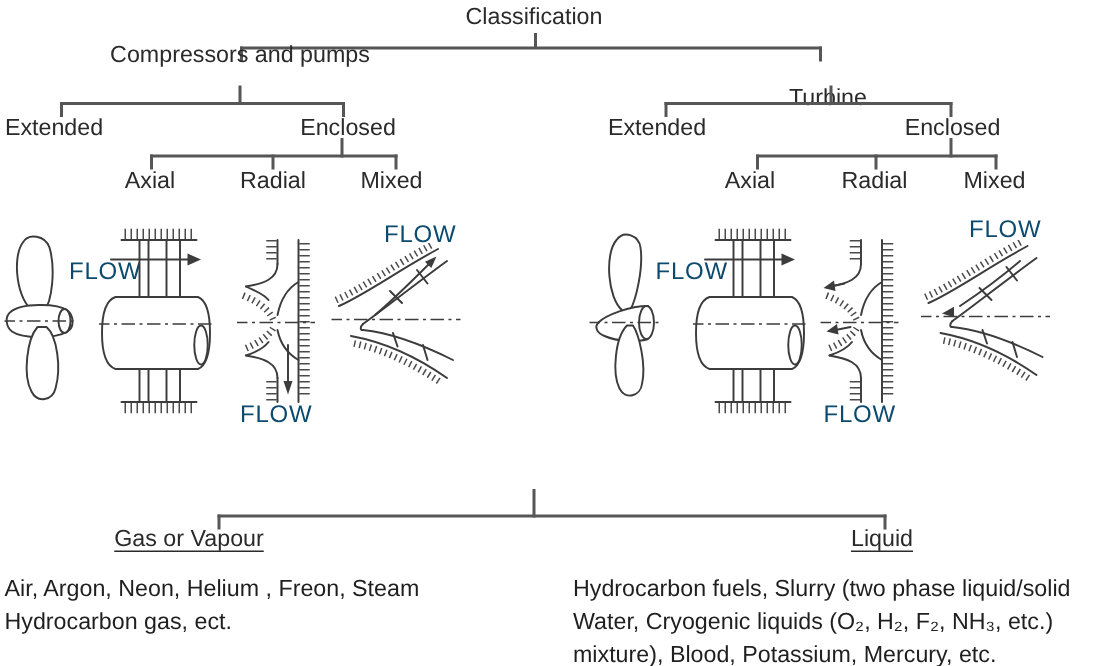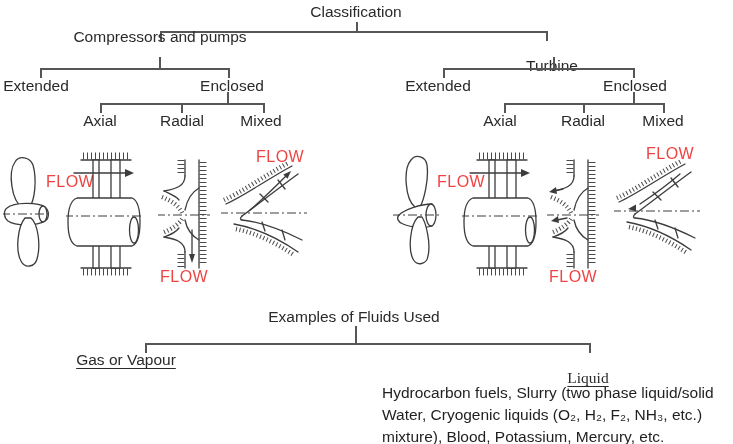--- a/index.html
+++ b/index.html
@@ -1,21 +1,21 @@
 <!DOCTYPE html>
 <html><head>
 <meta charset="utf-8">
 <style>
   html,body{margin:0;padding:0;background:#fff;}
   #canvas{
     position:relative;width:733px;height:444px;background:#fff;overflow:hidden;
     font-family:"Liberation Sans","DejaVu Sans",sans-serif;color:#222;
   }
   .lbl{position:absolute;transform:translateX(-50%);font-size:15.5px;white-space:nowrap;color:#2a2a2a;}
-  .flow{position:absolute;font-size:16px;letter-spacing:.5px;color:#ef4444;white-space:nowrap;}
+  .flow{position:absolute;font-size:16px;letter-spacing:.5px;color:#0c4a6e;white-space:nowrap;}
   .uline{text-decoration:underline;text-underline-offset:3px;}
   .ln{position:absolute;background:#565656;}
   .hl{height:2px;}
   .vl{width:2px;}
   .para{position:absolute;font-size:15.5px;line-height:22px;color:#1f1f1f;white-space:nowrap;}
   .d{position:absolute;}
   .d .s{fill:none;stroke:#3c3c3c;stroke-width:1.3;stroke-linecap:round;stroke-linejoin:round;}
   .d .w{fill:#ffffff;stroke:#3c3c3c;stroke-width:1.3;stroke-linejoin:round;}
   .d .cl{fill:none;stroke:#3c3c3c;stroke-width:1;stroke-dasharray:9 3 2 3;}
   .d .ht{fill:none;stroke:#4a4a4a;stroke-width:7;stroke-dasharray:1 3;}
@@ -188,30 +188,33 @@
     <path class="s" d="M21,58 C41,60 61,68 81,78"></path>
     <path class="s" d="M13,62 C35,66 57,76 77,90"></path>
     <path class="ht2" d="M15,67 C35,71 55,81 73,93"></path>
     <line class="s" x1="41" y1="60" x2="44" y2="69"></line>
     <line class="s" x1="61" y1="68" x2="64" y2="78"></line>
     <line class="cl" x1="-2" y1="51" x2="88" y2="51"></line>
     <path class="s" d="M66,14 C52,26 38,36 26,44"></path>
     <path class="ah" d="M14,49 L22,44.5 L22,51.5 Z"></path>
   </svg>
 
-  <div class="lbl" style="left:354px;top:308px;">Examples of Fluids Used</div>
 
   <div class="ln vl" style="left:355px;top:326px;height:19px;"></div>
   <div class="ln hl" style="left:145px;top:343px;width:446px;"></div>
   <div class="ln vl" style="left:145px;top:343px;height:10px;"></div>
   <div class="ln vl" style="left:589px;top:343px;height:10px;"></div>
 
   <div class="lbl uline" style="left:126px;top:351px;">Gas or Vapour</div>
-  <div class="lbl uline" style="left:588px;top:369px;font-family:Liberation Serif, serif;">Liquid</div>
-
+  <div class="lbl uline" style="left:588px;top:351px;">Liquid</div>
+
+  <div class="para" style="left:3px;top:382px;">
+    <div>Air, Argon, Neon, Helium , Freon, Steam</div>
+    <div>Hydrocarbon gas, ect.</div>
+  </div>
 
   <div class="para" style="left:382px;top:382px;">
     <div>Hydrocarbon fuels, Slurry (two phase liquid/solid</div>
     <div>Water, Cryogenic liquids (O₂, H₂, F₂, NH₃, etc.)</div>
     <div>mixture), Blood, Potassium, Mercury, etc.</div>
   </div>
 
 </div>
 
 </body></html>

